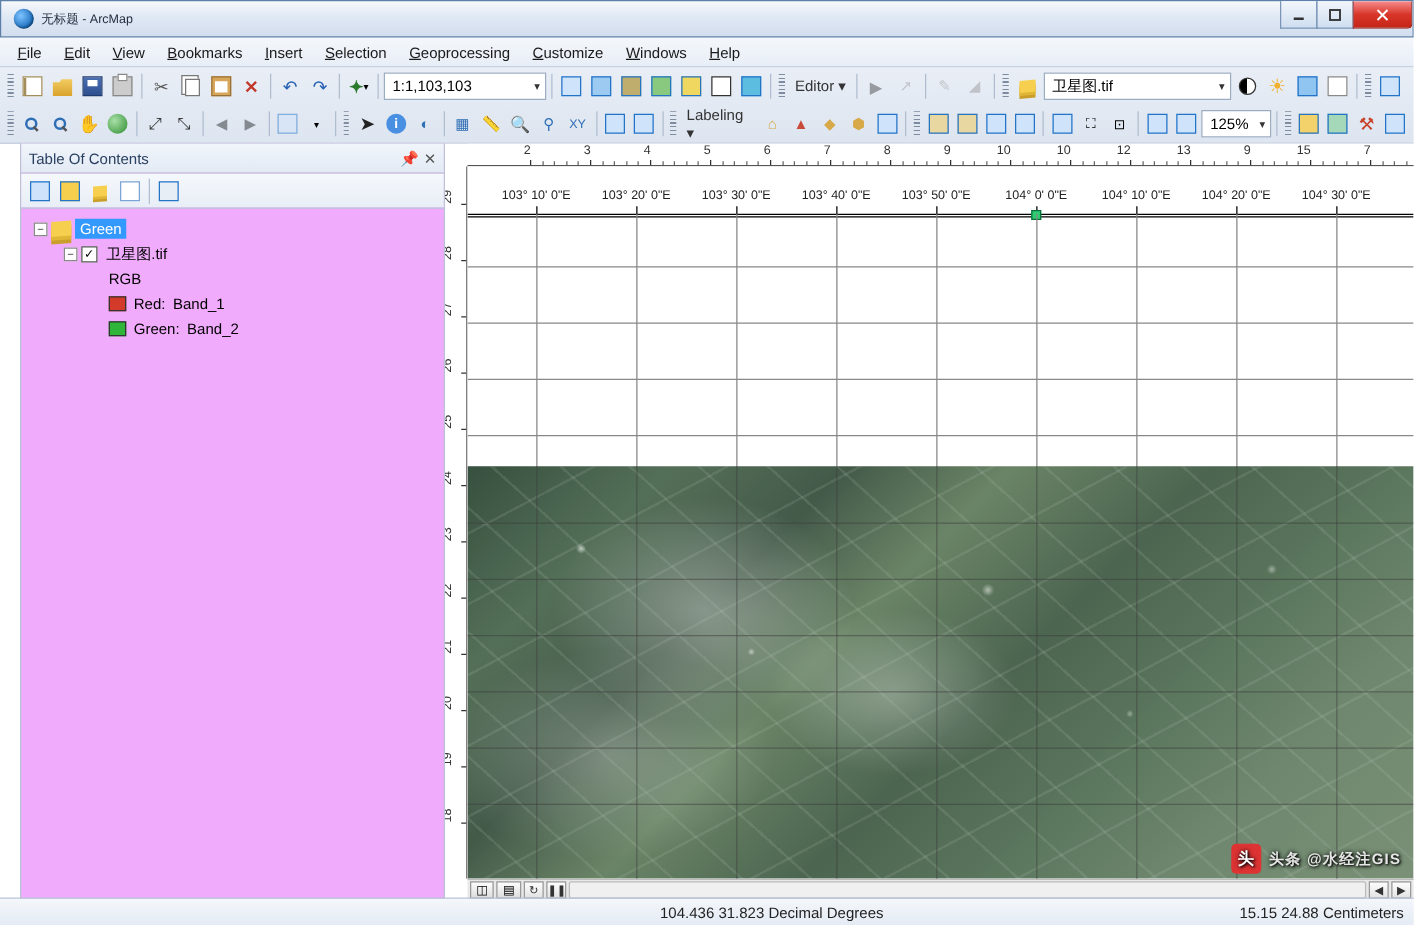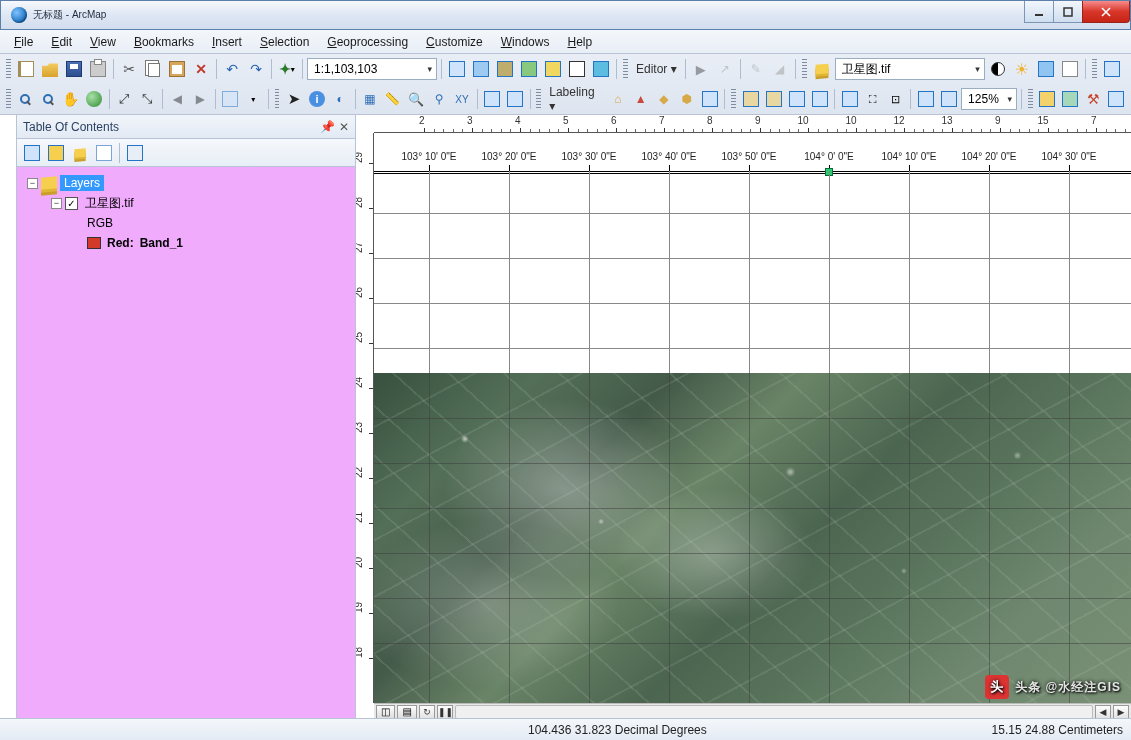--- a/index.html
+++ b/index.html
@@ -63,21 +63,21 @@
 .toc-hdr .sp span { color:#555; font-size:12px; }
 .toc-btns { height: 28px; border-bottom: 1px solid #b8c4d6; display: flex; align-items: center; padding: 0 4px; gap: 2px; background:linear-gradient(#f5f8fc,#e8eef6); }
 .toc-tree { flex: 1; padding: 6px 4px; }
 .tree-row { display: flex; align-items: center; height: 20px; gap: 3px; }
 .tree-toggle { width: 11px; height: 11px; border: 1px solid #888; background: #fff; font-size: 9px; line-height: 9px; text-align: center; color: #333; }
 .tree-label { padding: 1px 4px; }
 .tree-label.sel { background: #3399ff; color: #fff; }
 .layers-ic { width: 16px; height: 12px; background: #f7cf4e; transform: skewY(-5deg); box-shadow: 0 3px 0 #e0b636, 0 6px 0 #c99e2a; }
 .chk { width: 13px; height: 13px; border: 1px solid #555; background: #fff; text-align: center; line-height: 11px; font-size: 10px; }
 .band-sw { width: 14px; height: 12px; border: 1px solid #333; }
-.band-row { margin-left: 66px; display: flex; align-items: center; gap: 6px; height: 20px; font-weight: bold; }
+.band-row { margin-left: 66px; display: flex; align-items: center; gap: 6px; height: 20px; }
 .rgb-row { margin-left: 66px; height:20px; display:flex; align-items:center;}
 
 
 .maparea { flex: 1; position: relative; background: #fff; display:flex; flex-direction:column; }
 .ruler-h { height: 18px; border-bottom: 1px solid #555; background: #fff; position:relative; margin-left:18px; overflow:hidden;}
 .ruler-h .tick { position:absolute; top:0; width:1px; height:18px; display:flex; flex-direction:column; align-items:center;}
 .ruler-h .tick::before { content:""; width:1px; height:5px; background:#333; position:absolute; bottom:0;}
 .ruler-h .tick span { font-size:10px; color:#333; position:absolute; top:0; transform:translateX(-50%); white-space:nowrap;}
 .maprow { flex:1; display:flex; overflow:hidden; }
 .ruler-v { width: 18px; border-right: 1px solid #555; background: #fff; position:relative; overflow:hidden;}
@@ -442,35 +442,40 @@
         </div>
       <div class="tb-sep"></div>
       <div class="tb-btn">
           <span class="ic ic-sq" style="background:#e8eef6"></span>
         </div>
     </div>
     <div class="toc-tree">
       <div class="tree-row" style="padding-left:6px">
         <span class="tree-toggle">−</span>
         <span class="layers-ic"></span>
-        <span class="tree-label sel">Layers</span>
+        <span class="tree-label sel">Green</span>
       </div>
       <div class="tree-row" style="padding-left:30px">
         <span class="tree-toggle">−</span>
         <span class="chk">✓</span>
         <span class="tree-label">卫星图.tif</span>
       </div>
       <div class="rgb-row">
           <span>RGB</span>
         </div>
       <div id="bands">
           <div class="band-row">
             <span class="band-sw" style="background:#d43a2a"></span>
     <span>Red:</span>
     <span>Band_1</span>
+          </div>
+          <div class="band-row">
+            <span class="band-sw" style="background:#2fb53a"></span>
+    <span>Green:</span>
+    <span>Band_2</span>
           </div>
         </div>
     </div>
   </div>
 
   <div class="maparea">
     <div class="ruler-h" id="ruler-h">
         <div class="tick" style="left: 50px;">
           <span>2</span>
         </div>

